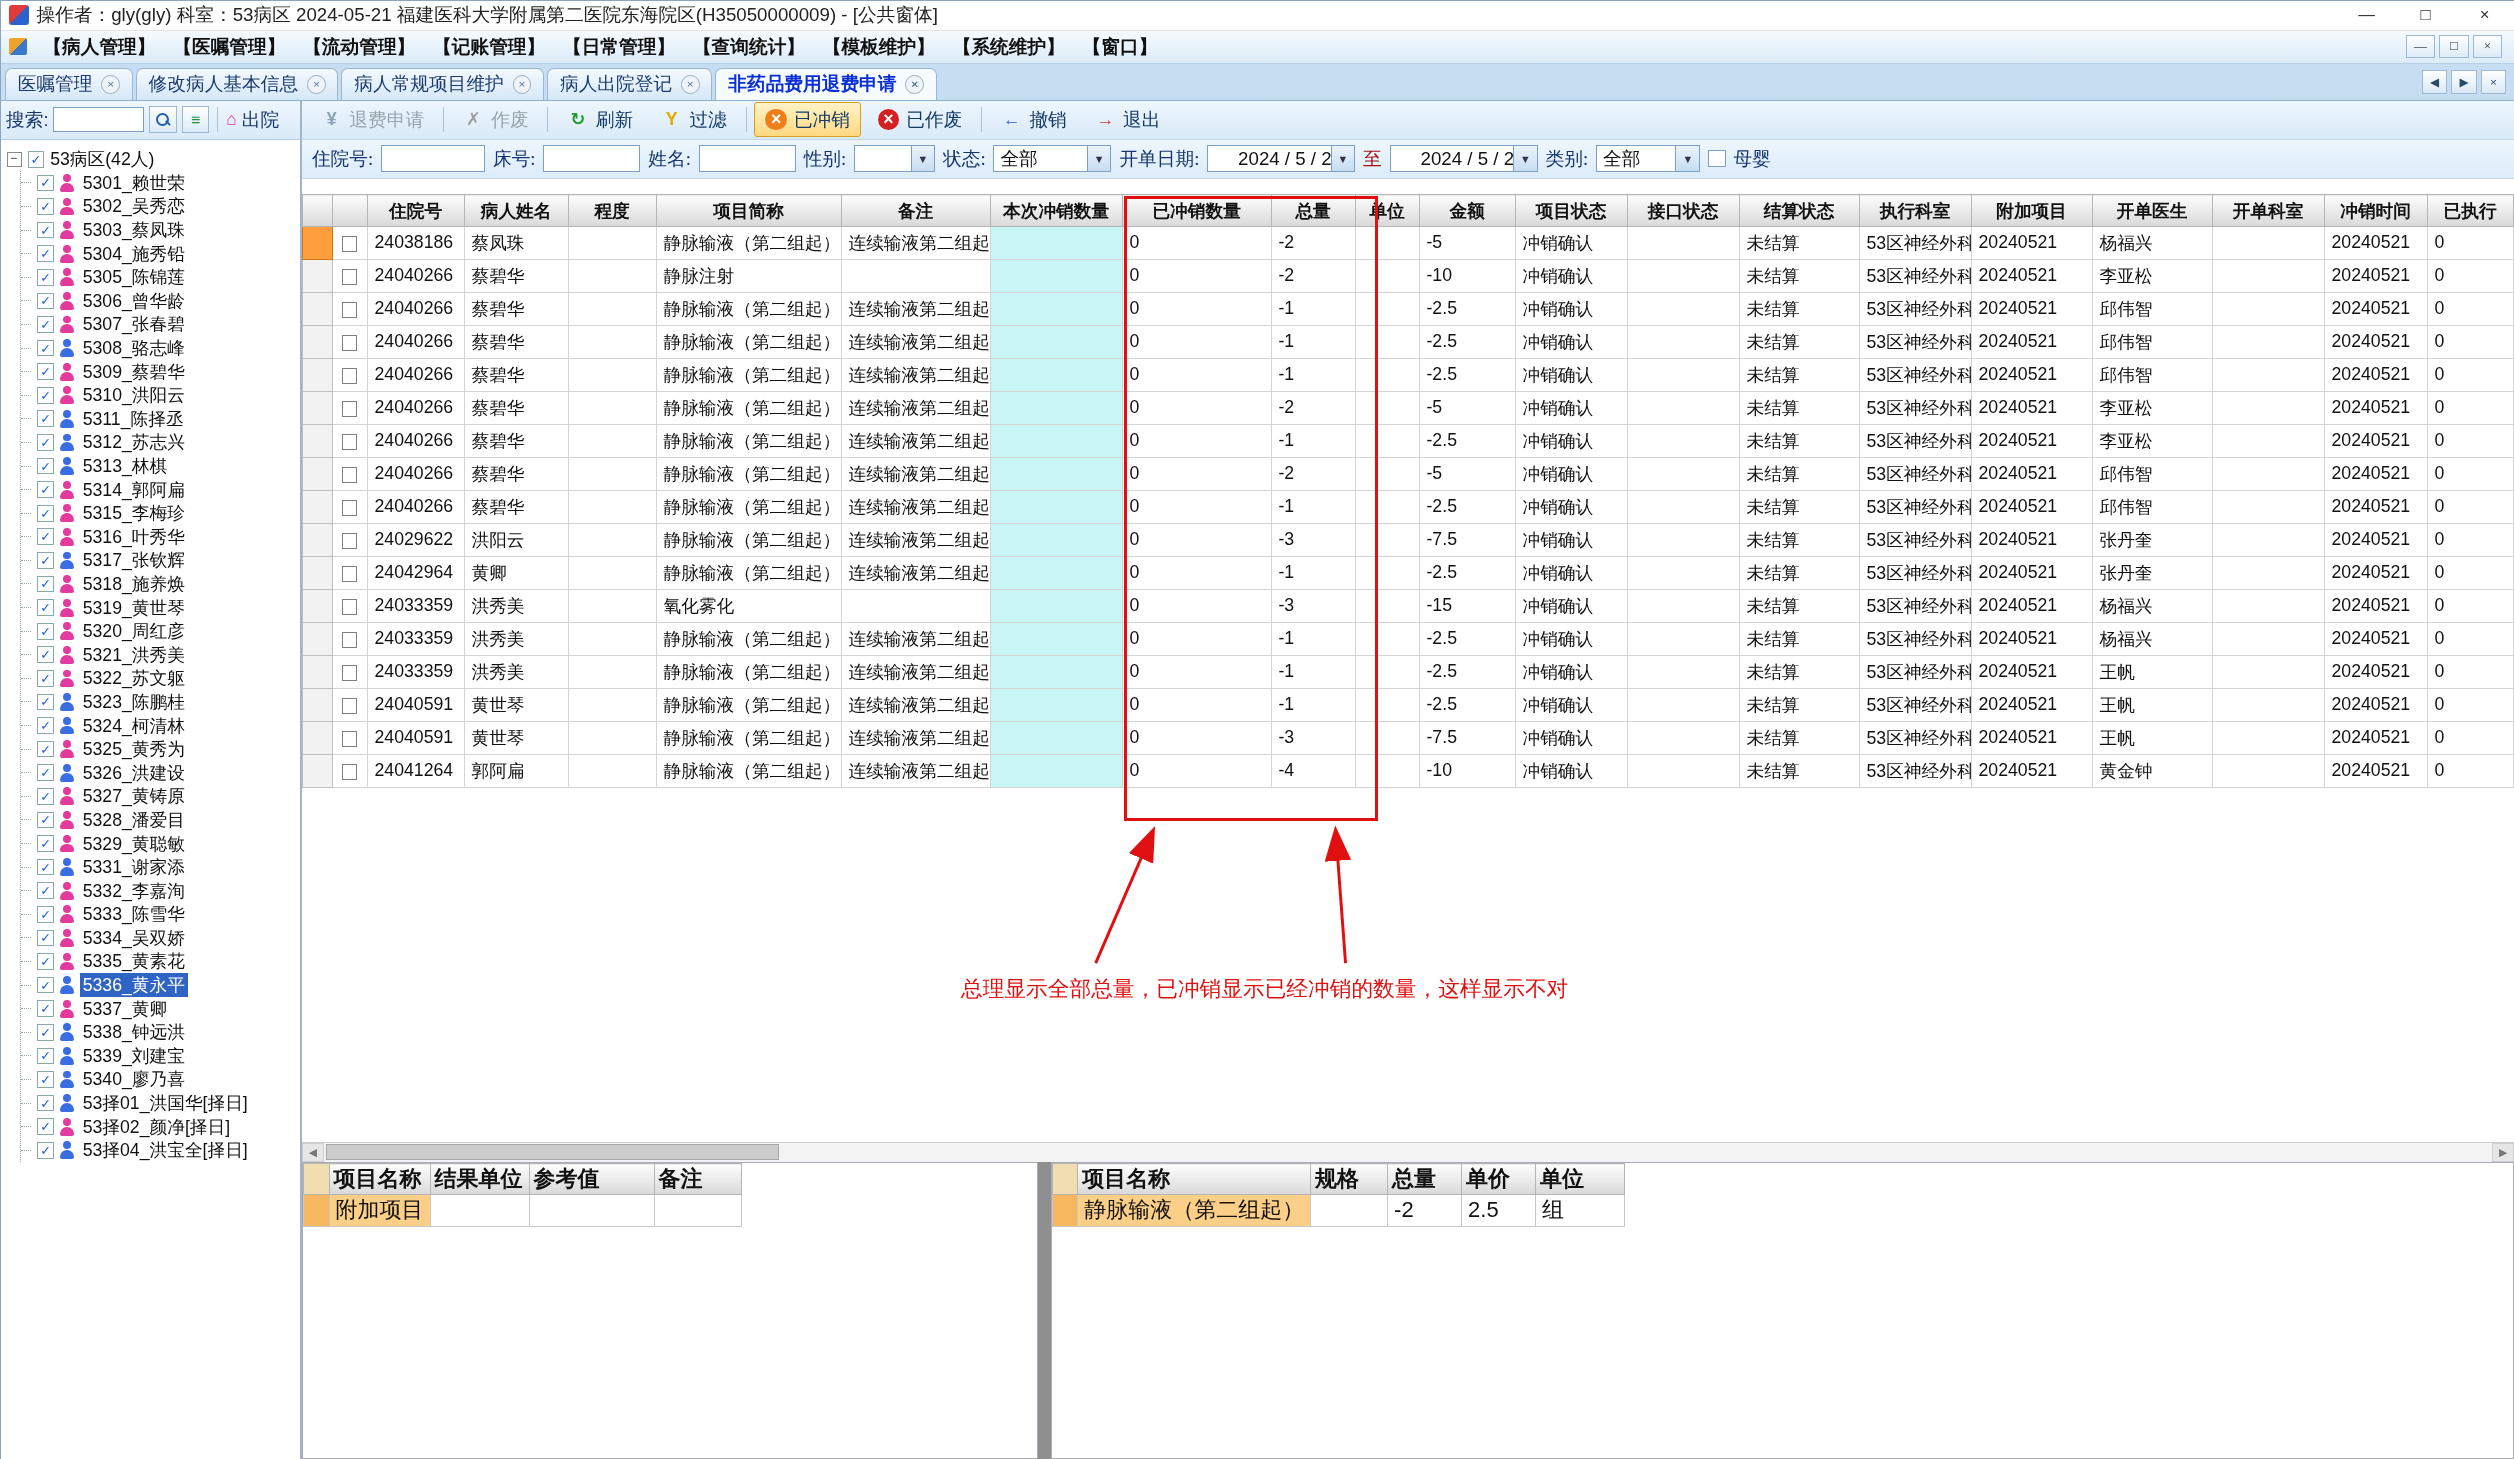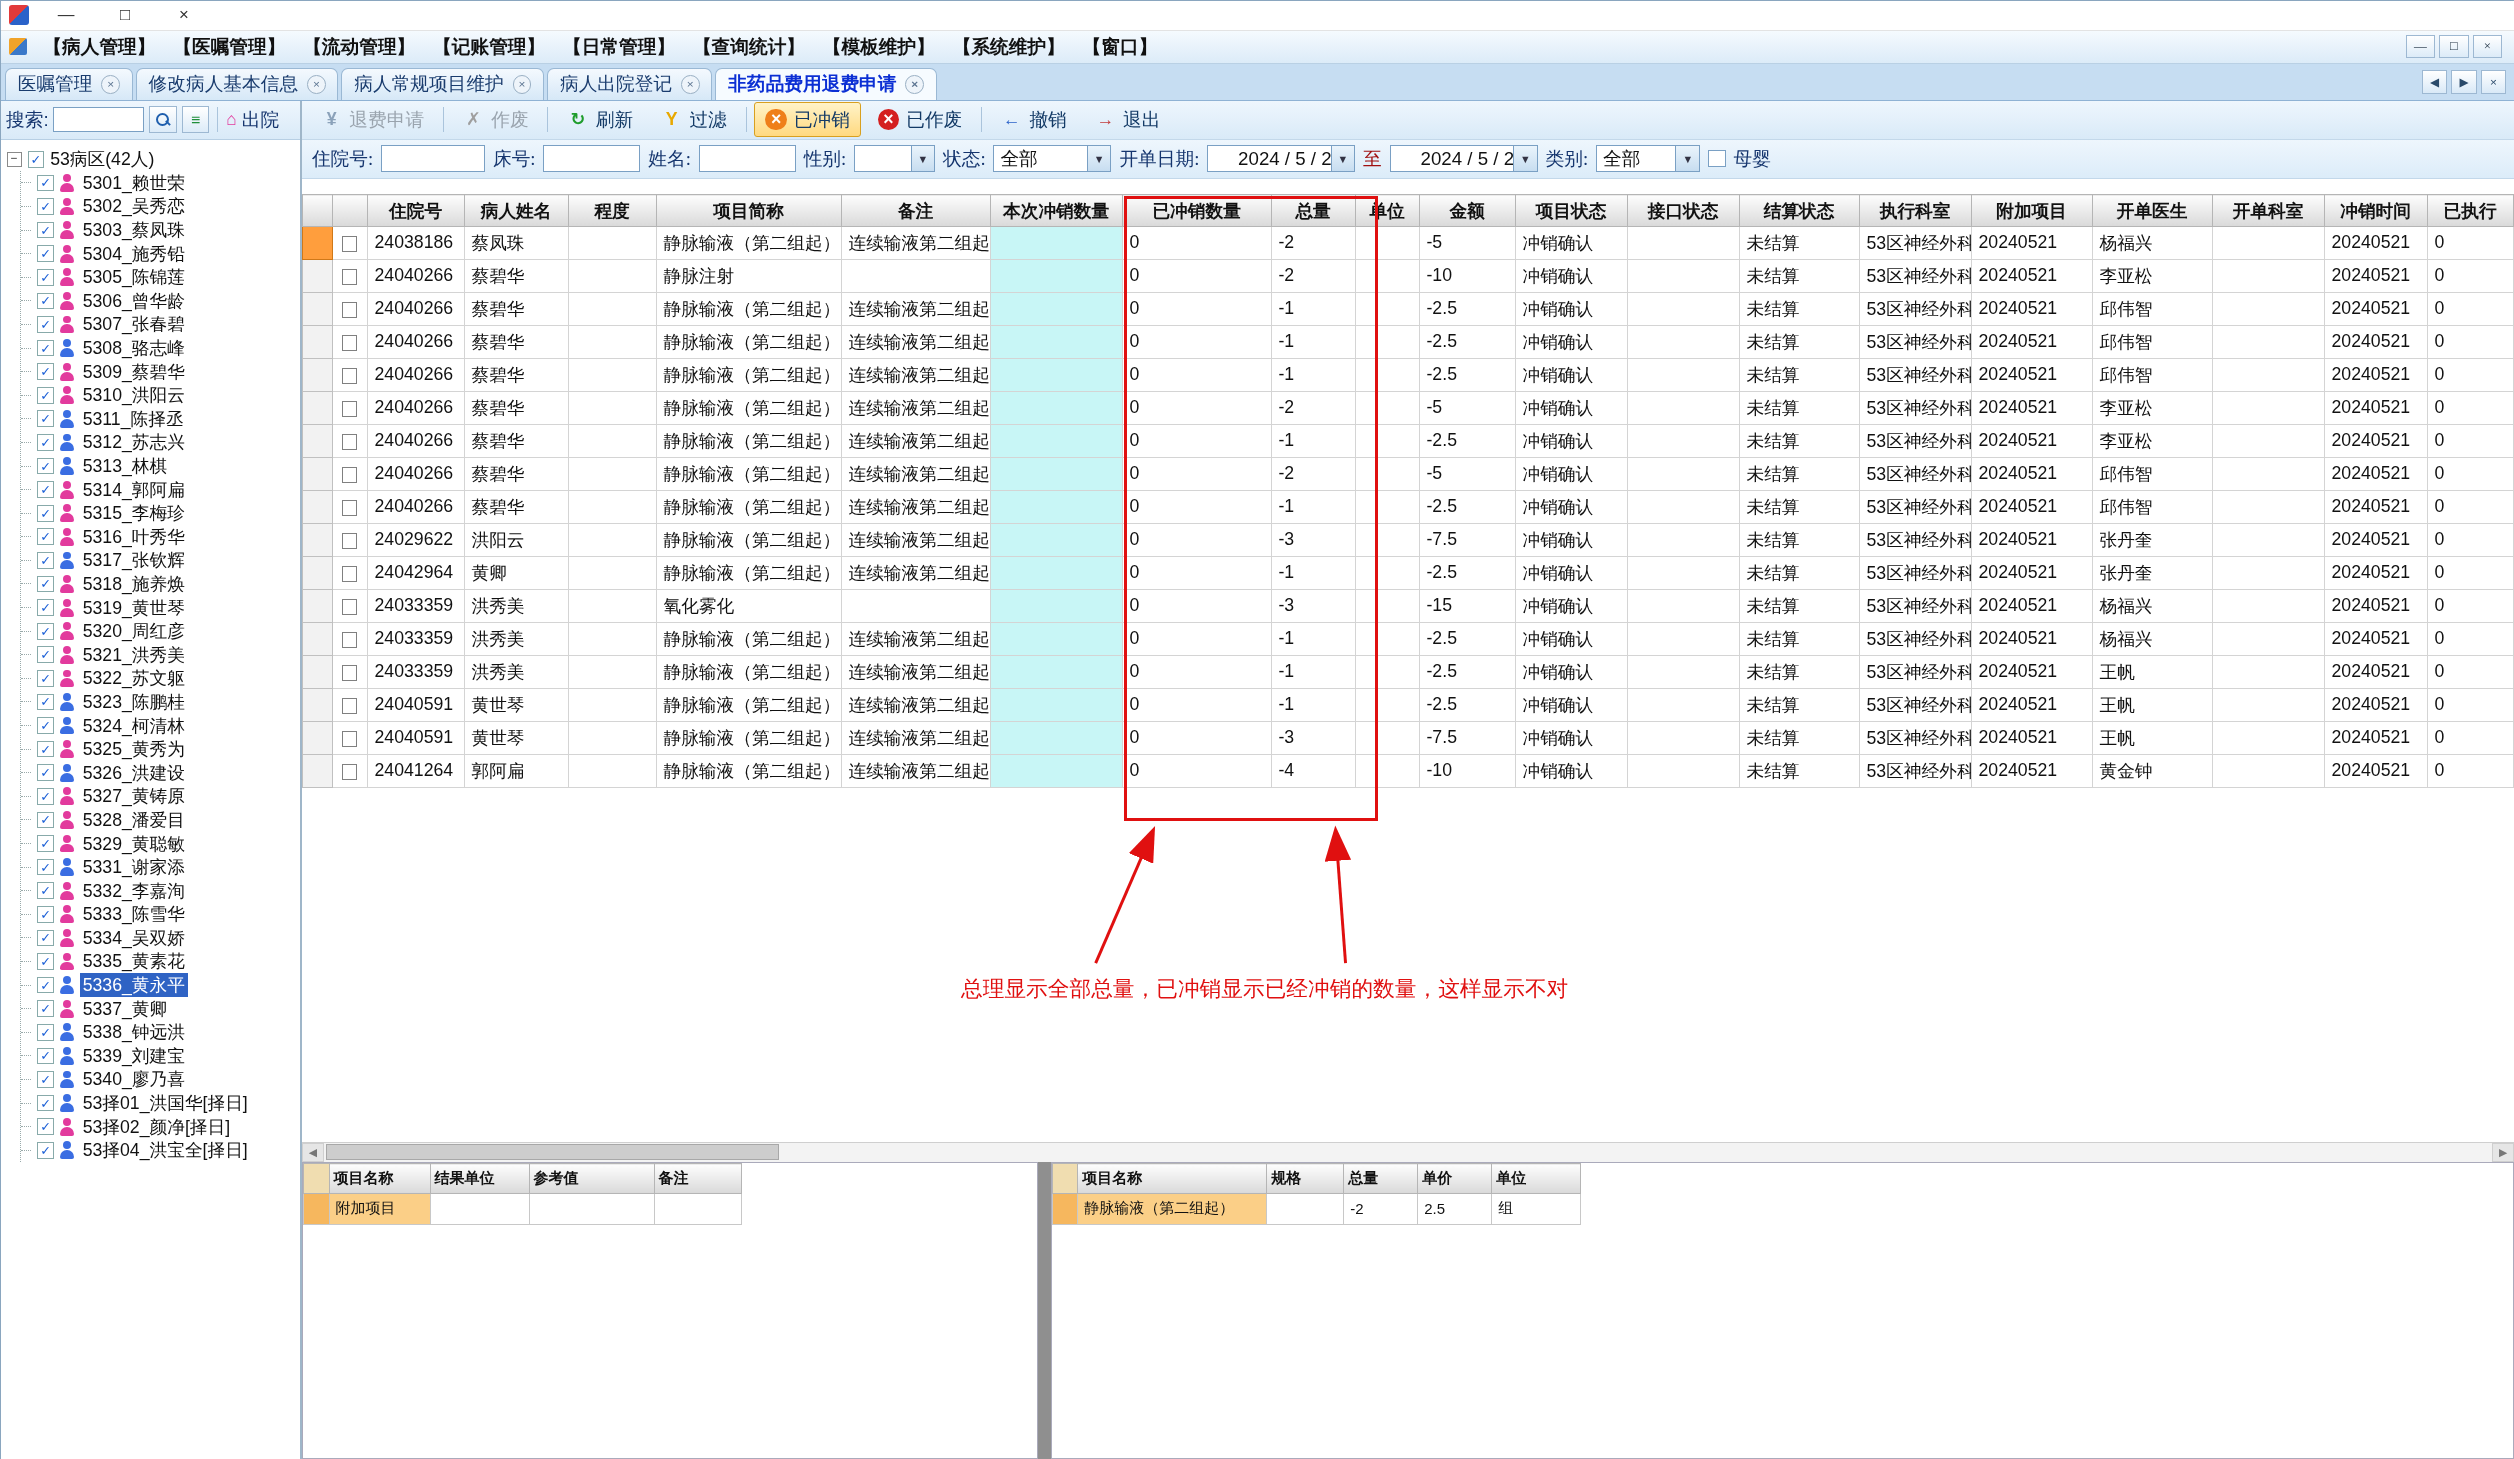--- a/index.html
+++ b/index.html
@@ -109,34 +109,35 @@
   .sbtn{width:21.7px;background:#e6e6e6;color:#777;font-size:10.8px;display:flex;align-items:center;justify-content:center;border:1px solid #cfcfcf;}
   .track{flex:1;position:relative;}
   .thumb{position:absolute;left:2px;top:1px;height:15.8px;width:453px;background:#cdcdcd;border:1px solid #a8a8a8;}
 
   
   .panels{height:297px;flex:0 0 auto;display:flex;background:#8f8f8f;}
   .panel{background:#fff;border:1px solid #aab;overflow:hidden;}
   .panel.left{width:736px;flex:0 0 auto;}
   .psplit{width:12.8px;flex:0 0 auto;background:#8f8f8f;}
   .panel.right{flex:1;}
-  .small{font-size:15px;}
+  .small{font-size:22px;}
   .small th{height:29.6px;background:linear-gradient(#fdfdfd,#d9d9d9);border:1px solid #b5b5b5;font-weight:bold;padding:0 3.9px;white-space:nowrap;text-align:left;}
   .small th.ind-h{background:#f0ddb0;padding:0;}
   .small td{height:31.5px;border:1px solid #c8c8c8;padding:0 5.9px;white-space:nowrap;overflow:hidden;}
   .small td.ind-c{background:#f6b75e;padding:0;}
   .small td.first{background:#fbcf87;}
 </style>
 </head>
 <body>
 
 <div class="window">
 
   <div class="titlebar">
     <span class="app-icon"></span>
+    <span class="title-text">操作者：gly(gly)  科室：53病区  2024-05-21  福建医科大学附属第二医院东海院区(H35050000009) - [公共窗体]</span>
     <div class="win-controls">
       <span class="win-btn">—</span>
       <span class="win-btn">□</span>
       <span class="win-btn close">×</span>
     </div>
   </div>
 
   <div class="menubar">
     <span class="menu-icon"></span>
     <div class="menu-items">

